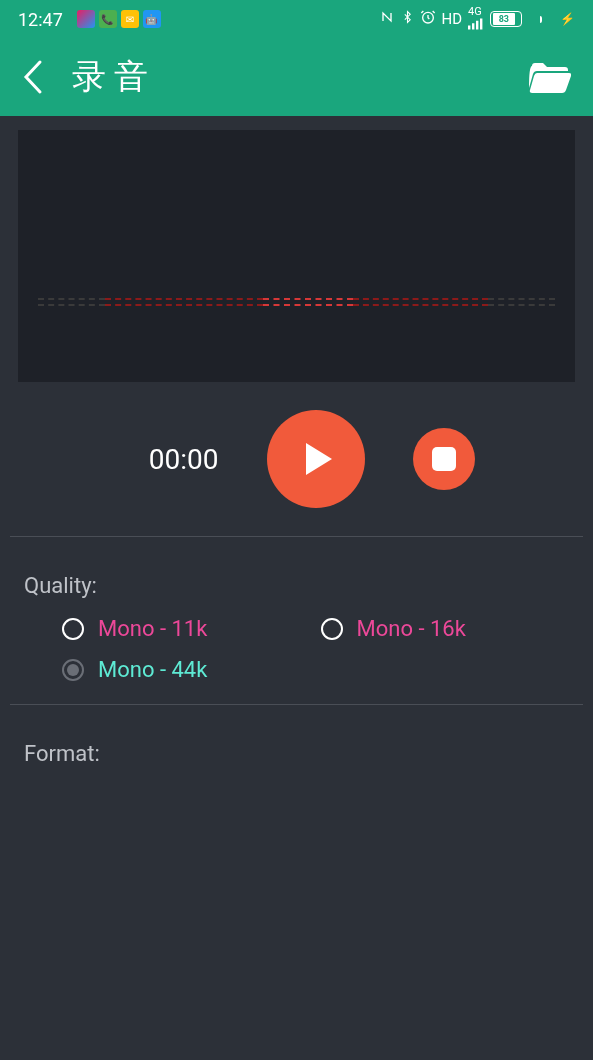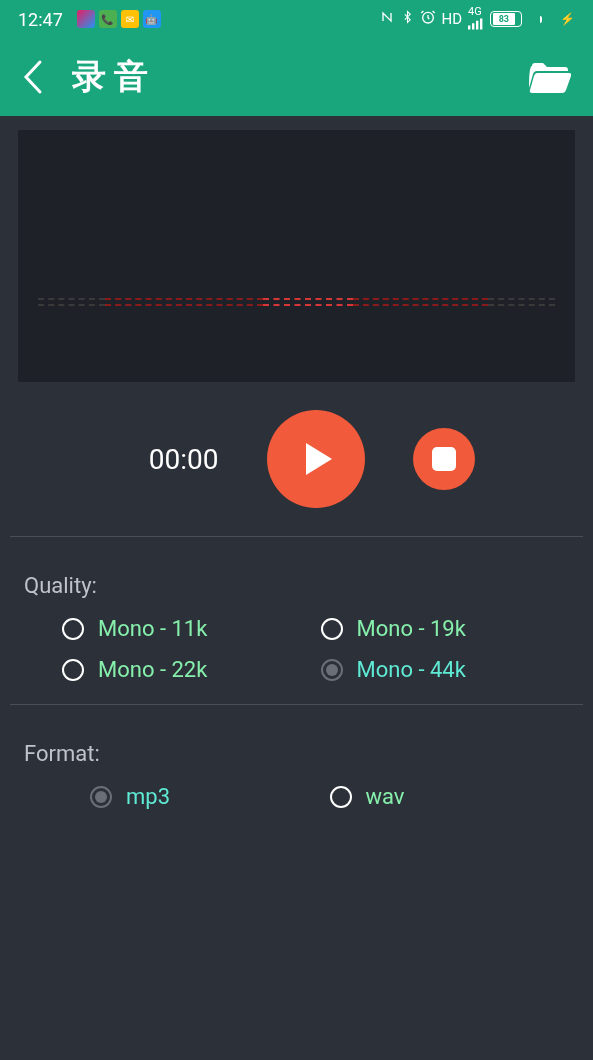--- a/index.html
+++ b/index.html
@@ -40,21 +40,21 @@
     
     .app-bar {
       height: 78px;
       background: #1aa67d;
       display: flex;
       align-items: center;
       padding: 0 22px;
       color: white;
     }
     .back-btn { display: flex; align-items: center; justify-content: center; }
-    .title { font-size: 34px; font-weight: 700; margin-left: 26px; letter-spacing: 8px; }
+    .title { font-size: 34px; font-weight: 400; margin-left: 26px; letter-spacing: 8px; }
     .spacer { flex: 1; }
     .folder-btn { display: flex; align-items: center; }
     
     
     .content {
       position: absolute;
       top: 116px;
       left: 10px;
       right: 10px;
       bottom: 0;
@@ -110,21 +110,21 @@
     
     
     .divider { height: 1px; background: #4a4e56; margin: 0; }
     
     
     .section { padding: 20px 14px 22px 14px; }
     .section-label { color: #bfc2c8; font-size: 22px; font-weight: 400; margin-bottom: 18px; margin-top: 16px; }
     .radio-grid { display: grid; grid-template-columns: 1fr 1fr; row-gap: 16px; column-gap: 10px; padding-left: 38px; }
     .radio-row { display: flex; gap: 0; padding-left: 66px; }
     .radio-row .radio-item { flex: 1; }
-    .radio-item { display: flex; align-items: center; gap: 14px; color: #86efac; font-size: 22px; }
+    .radio-item { display: flex; align-items: center; gap: 14px; color: #ec4899; font-size: 22px; }
     .radio-item.disabled { color: #5eead4; }
     .radio { width: 22px; height: 22px; border: 2.5px solid white; border-radius: 50%; display: flex; align-items: center; justify-content: center; flex-shrink: 0; }
     .radio.disabled { border-color: #6a6e76; }
     .radio.selected::after { content: ''; width: 12px; height: 12px; background: #6a6e76; border-radius: 50%; }
     .radio.selected { border-color: #6a6e76; }
   </style>
 </head>
 <body>
 
 <div class="status-bar">
@@ -212,42 +212,28 @@
 
   <div class="section">
     <div class="section-label">Quality:</div>
     <div class="radio-grid">
       <div class="radio-item">
         <span class="radio"></span>
         <span>Mono - 11k</span>
       </div>
       <div class="radio-item">
         <span class="radio"></span>
-        <span>Mono - 19k</span>
-      </div>
-      <div class="radio-item">
-        <span class="radio"></span>
-        <span>Mono - 22k</span>
+        <span>Mono - 16k</span>
       </div>
       <div class="radio-item disabled">
         <span class="radio disabled selected"></span>
         <span>Mono -  44k</span>
       </div>
     </div>
   </div>
 
   <div class="divider"></div>
 
   <div class="section">
     <div class="section-label">Format:</div>
-    <div class="radio-row">
-      <div class="radio-item disabled">
-        <span class="radio disabled selected"></span>
-        <span>mp3</span>
-      </div>
-      <div class="radio-item">
-        <span class="radio"></span>
-        <span>wav</span>
-      </div>
-    </div>
   </div>
 
 </div>
 
 </body></html>

